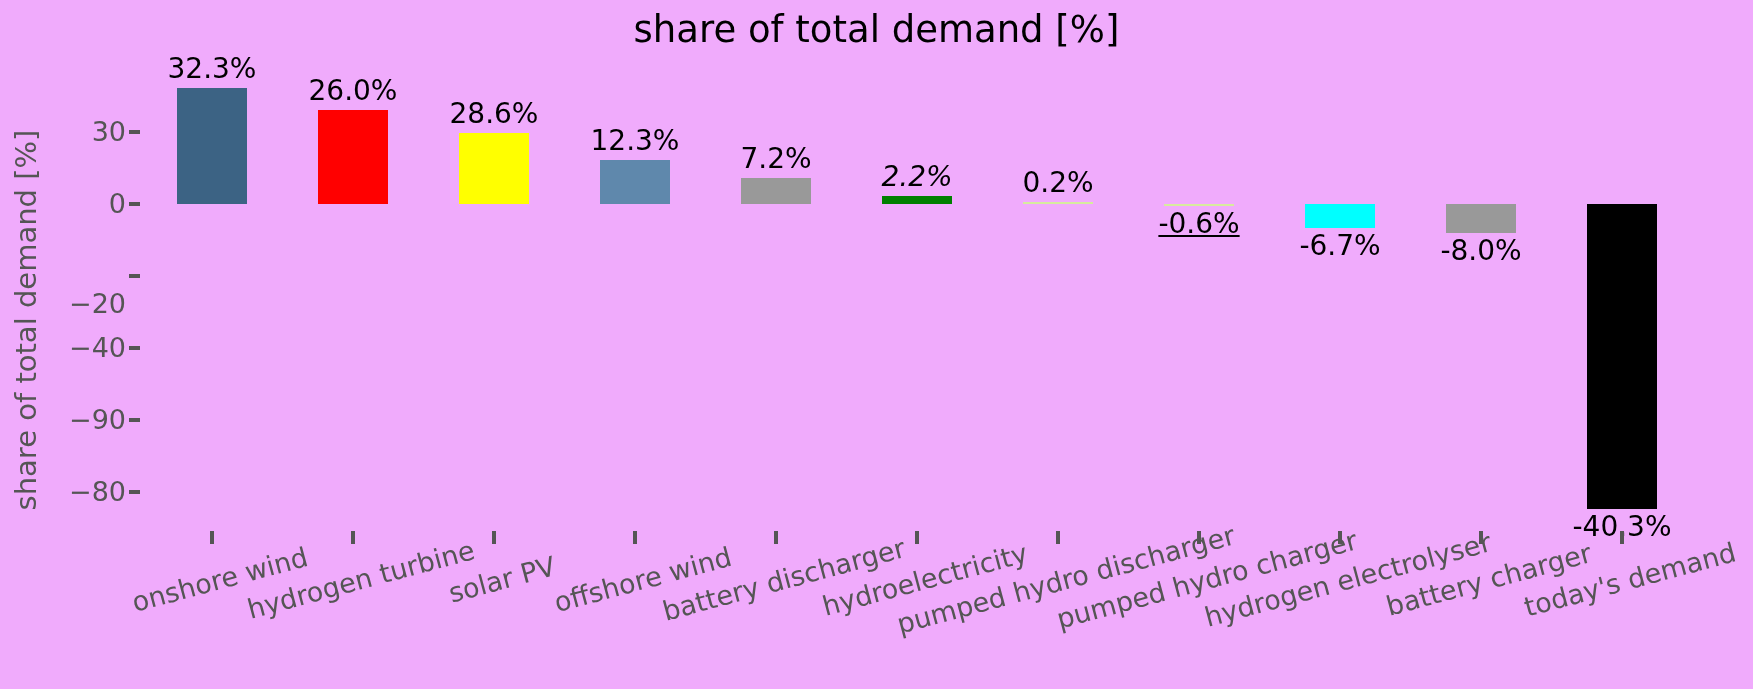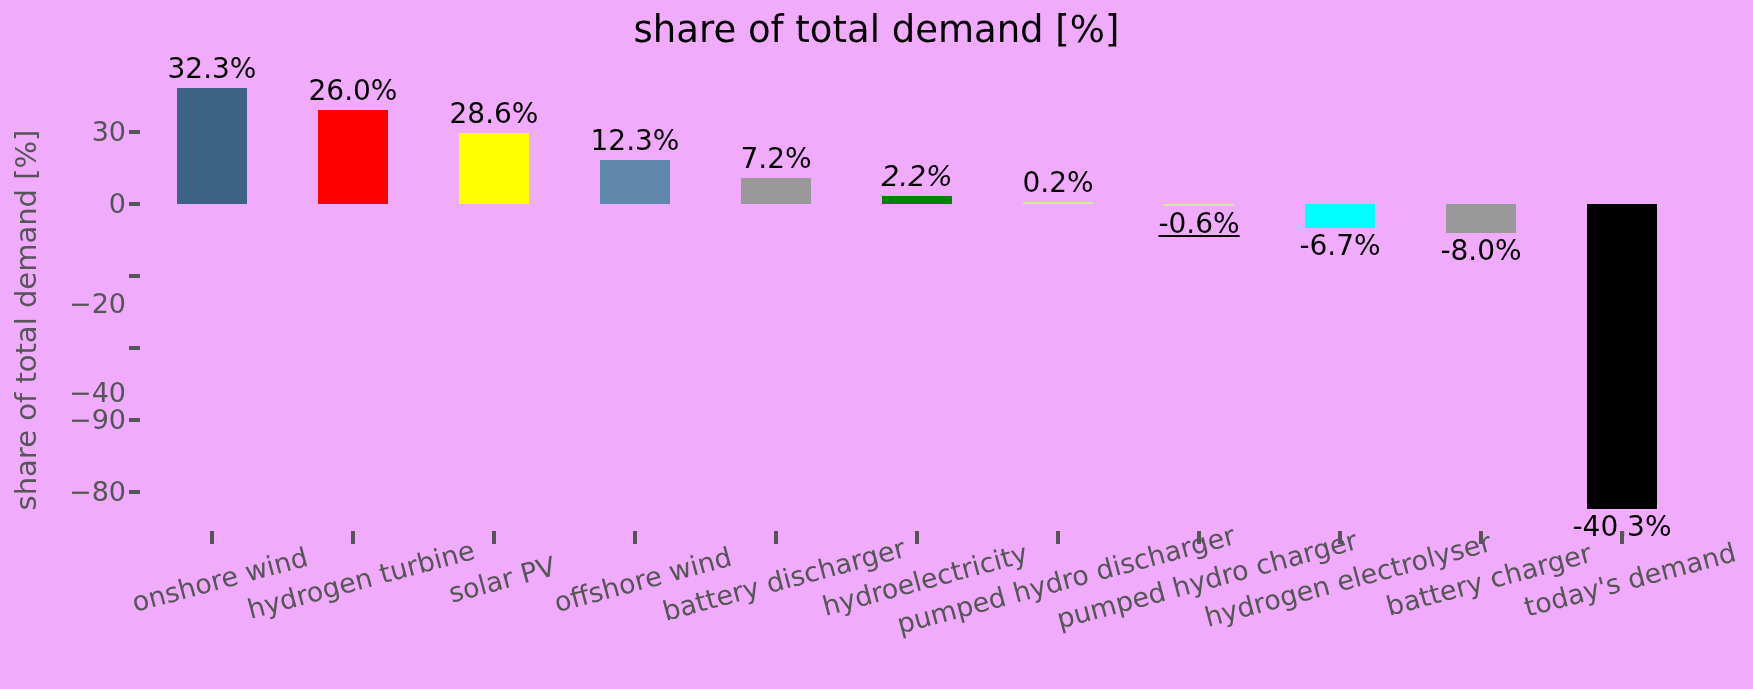--- a/index.html
+++ b/index.html
@@ -51,21 +51,21 @@
 <div id="figure">
   <div id="chart-title">share of total demand [%]</div>
   <div id="y-axis-label">share of total demand [%]</div>
   <div id="plot">
       <div class="ytick-label" style="left: 16px; top: 118px;">30</div>
       <div class="ytick-mark" style="left: 129px; top: 130px;"></div>
       <div class="ytick-label" style="left: 16px; top: 190px;">0</div>
       <div class="ytick-mark" style="left: 129px; top: 202px;"></div>
       <div class="ytick-label" style="left: 16px; top: 262px; margin-top: 28px;">−20</div>
       <div class="ytick-mark" style="left: 129px; top: 274px;"></div>
-      <div class="ytick-label" style="left: 16px; top: 334px; margin-top: 45px;">−40</div>
+      <div class="ytick-label" style="left: 16px; top: 334px;">−40</div>
       <div class="ytick-mark" style="left: 129px; top: 346px;"></div>
       <div class="ytick-label" style="left: 16px; top: 406px;">−90</div>
       <div class="ytick-mark" style="left: 129px; top: 418px;"></div>
       <div class="ytick-label" style="left: 16px; top: 478px;">−80</div>
       <div class="ytick-mark" style="left: 129px; top: 490px;"></div>
       <div class="bar" style="left: 177px; top: 88px; width: 70px; height: 116px; background: rgb(60, 99, 132);"></div>
       <div class="value-label" style="left: 122px; top: 55px;">32.3%</div>
       <div class="xtick-mark" style="left: 210px; top: 531px;"></div>
       <div class="xtick-label" style="left: 220px; top: 580px;">onshore wind</div>
       <div class="bar" style="left: 318px; top: 110px; width: 70px; height: 94px; background: rgb(255, 0, 0);"></div>

